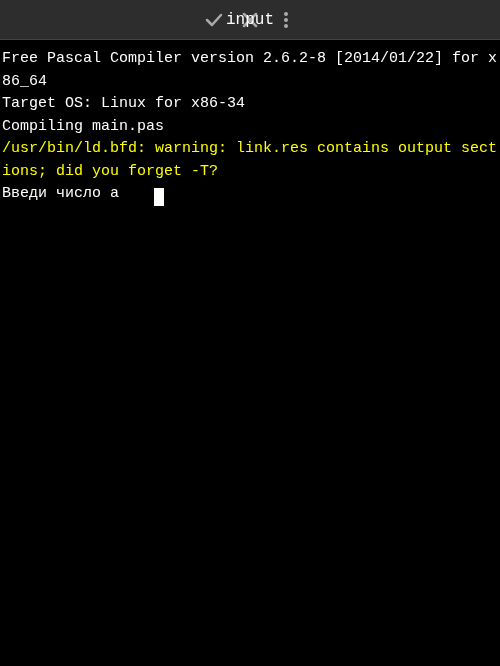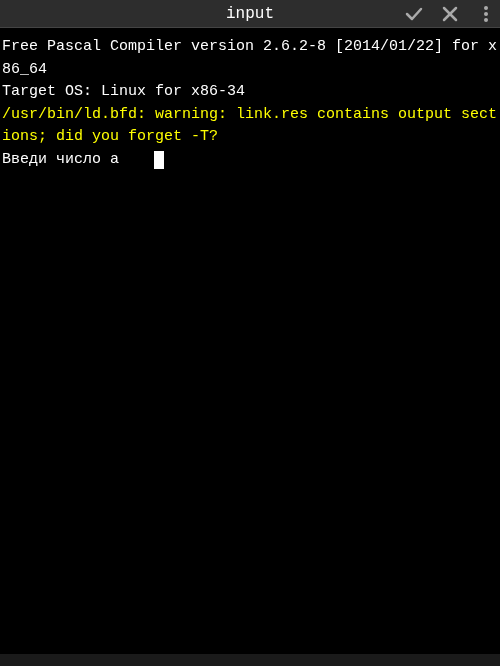--- a/index.html
+++ b/index.html
@@ -11,24 +11,24 @@
     body {
       width: 500px;
       height: 666px;
       background: #1a1a1a;
       font-family: 'Courier New', Courier, monospace;
       overflow: hidden;
     }
 
     .title-bar {
       background: #2d2d2d;
-      height: 28px;
+      height: 40px;
       display: flex;
       align-items: center;
-      justify-content: flex-end;
+      justify-content: center;
       padding: 0 0;
       border-bottom: 1px solid #444;
     }
 
     .title-bar-left {
       display: flex;
       align-items: center;
       gap: 8px;
     }
 
@@ -69,21 +69,21 @@
       font-family: 'Courier New', Courier, monospace;
     }
 
     .terminal-line.warning {
       color: #ffff00;
       font-weight: normal;
     }
 
     .cursor-line {
       display: flex;
-      align-items: center;
+      align-items: flex-end;
       gap: 33px;
     }
 
     .cursor {
       display: inline-block;
       width: 10px;
       height: 18px;
       background: #ffffff;
       margin-left: 2px;
       animation: blink 1s step-end infinite;
@@ -119,18 +119,19 @@
     </div>
   </div>
   <div style="position:absolute;left:50%;transform:translateX(-50%);">
     <span class="title-bar-title">input</span>
   </div>
 </div>
 
 <div class="terminal">
   <div class="terminal-line">Free Pascal Compiler version 2.6.2-8 [2014/01/22] for x86_64</div>
   <div class="terminal-line">Target OS: Linux for x86-34</div>
+  <div class="terminal-line">Compiling main.pas</div>
   <div class="terminal-line warning">/usr/bin/ld.bfd: warning: link.res contains output sections; did you forget -T?</div>
   <div class="terminal-line cursor-line">
     <span>Введи число a</span>
     <span class="cursor"></span>
   </div>
 </div>
 
 </body></html>

